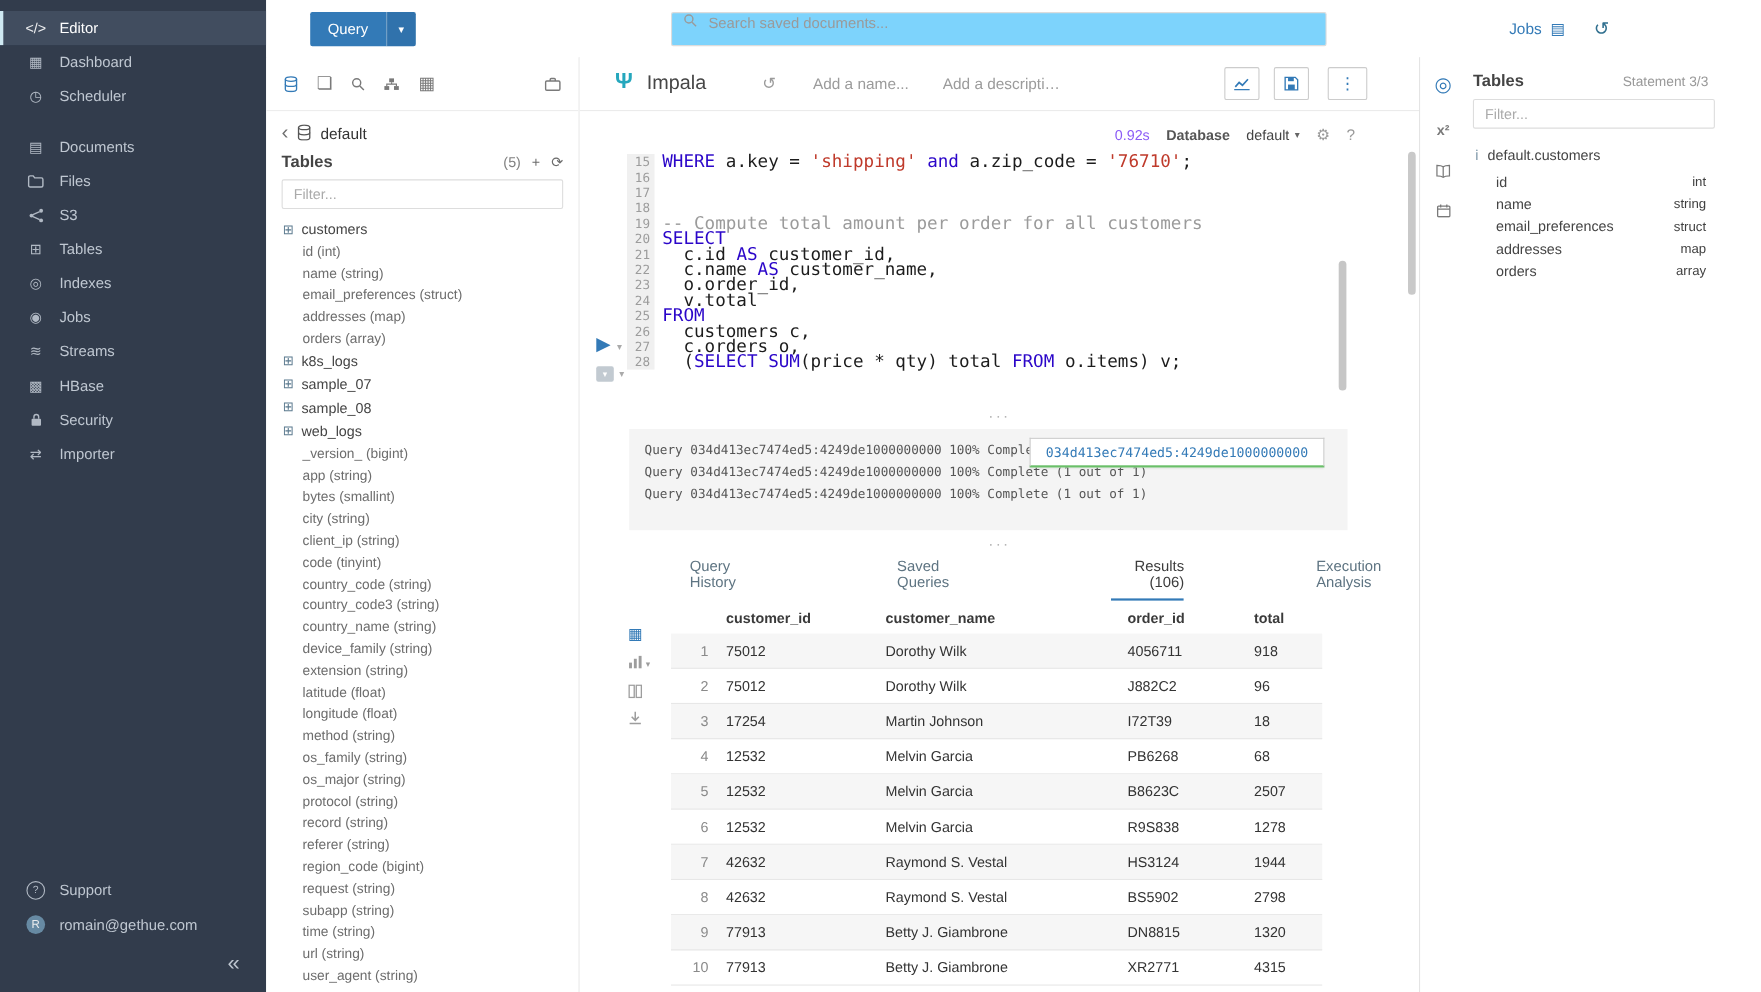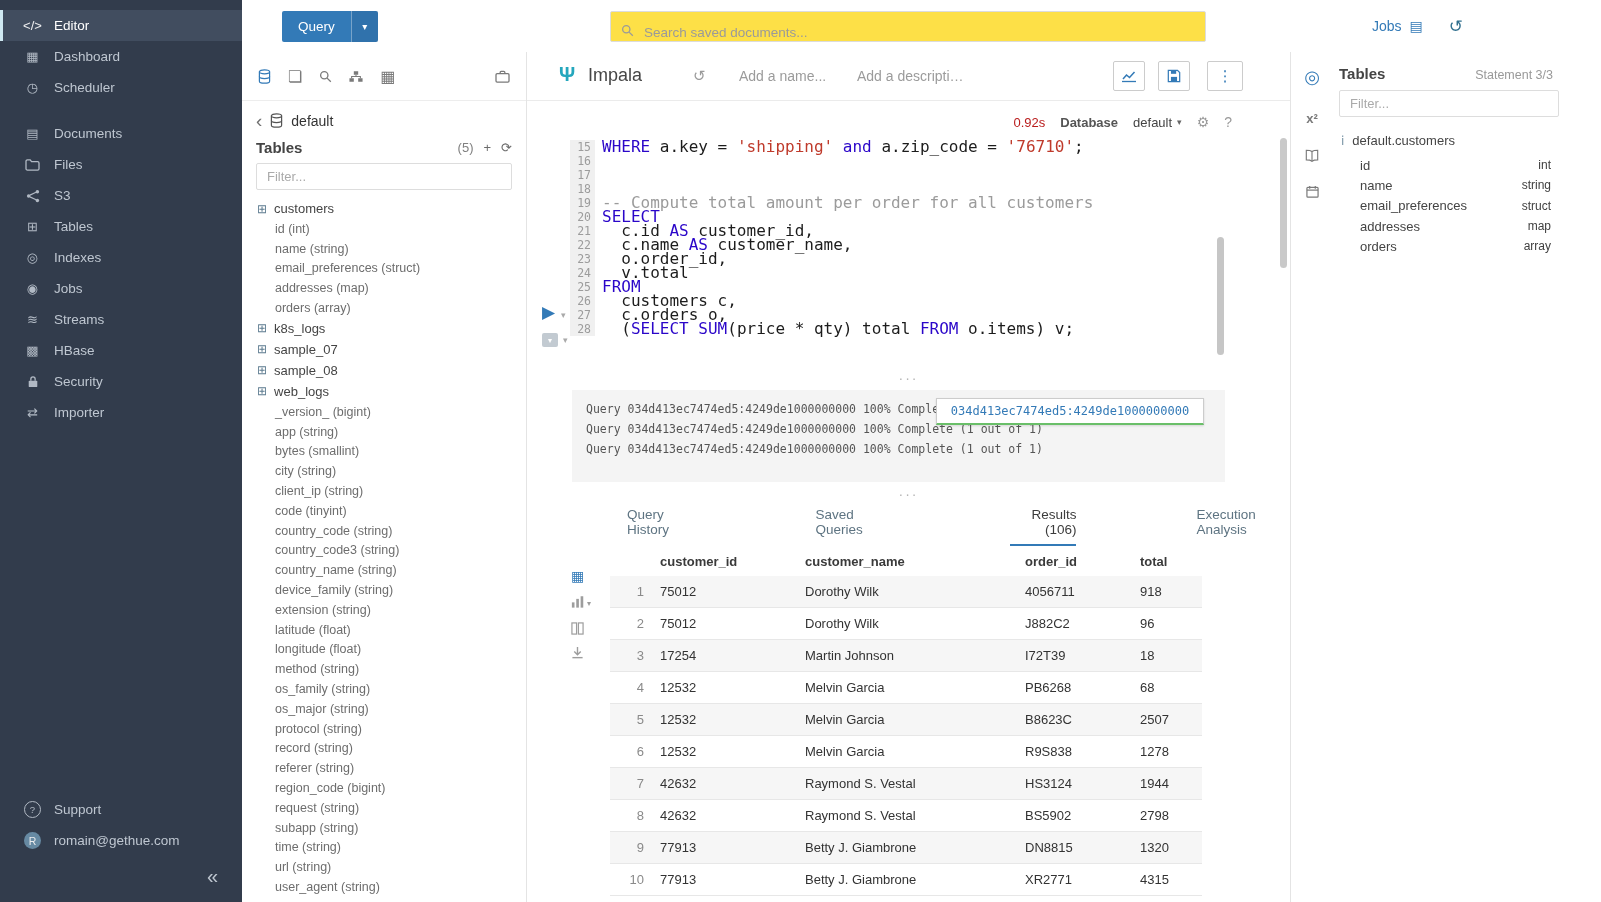--- a/index.html
+++ b/index.html
@@ -22,21 +22,21 @@
   .avatar{width:17px;height:17px;border-radius:50%;background:#6d93ad;color:#fff;font-size:10.5px;
           display:inline-flex;align-items:center;justify-content:center;}
   .collapse-row{text-align:right;padding:10px 24px 6px 0;color:#bfc7d1;font-size:20px;cursor:pointer;line-height:1;}
 
   
   .topbar{position:absolute;left:242px;top:0;width:1283px;height:52px;background:#fff;}
   .query-btn{position:absolute;left:40px;top:11px;height:31px;display:flex;background:#337ab7;border-radius:2px;color:#fff;font-size:13.5px;cursor:pointer;}
   .query-main{padding:0 16px;display:flex;align-items:center;}
   .query-caret{width:26px;display:flex;align-items:center;justify-content:center;border-left:1px solid rgba(255,255,255,.35);font-size:10px;background:rgba(0,0,0,.06);}
   .searchbox{position:absolute;left:368px;top:11px;width:596px;height:31px;border:1px solid #dcdcdc;border-radius:2px;
-             display:flex;align-items:flex-end;gap:8px;padding:0 10px;box-sizing:border-box;color:#9a9a9a;background:#fde047;}
+             display:flex;align-items:flex-start;gap:8px;padding:0 10px;box-sizing:border-box;color:#9a9a9a;background:#7dd3fc;}
   .searchbox input{border:none;outline:none;flex:1;font-size:13.5px;font-family:inherit;color:#444;background:transparent;}
   .searchbox input::placeholder{color:#9a9a9a;}
   .topbar-right{position:absolute;right:62px;top:0;height:52px;display:flex;align-items:center;gap:26px;}
   .jobs-link{color:#337ab7;font-size:14px;display:flex;gap:8px;align-items:center;cursor:pointer;}
   .history-top{color:#31708f;font-size:17px;cursor:pointer;}
 
   
   .assist{position:absolute;left:242px;top:52px;width:285px;height:850px;background:#fff;
           border-right:1px solid #e4e4e4;box-sizing:border-box;overflow:hidden;}
   .assist-toolbar{height:48px;display:flex;align-items:center;gap:17px;padding:0 16px;color:#7a7a7a;border-bottom:1px solid #ededed;}
@@ -66,21 +66,21 @@
   .eh-name{position:absolute;left:212px;top:16px;color:#9b9b9b;font-size:14px;cursor:text;}
   .eh-desc{position:absolute;left:330px;top:16px;color:#9b9b9b;font-size:14px;cursor:text;max-width:112px;
            overflow:hidden;text-overflow:ellipsis;white-space:nowrap;}
   .eh-btn{position:absolute;top:9px;width:32px;height:30px;border:1px solid #ccc;border-radius:2px;color:#337ab7;
           display:flex;align-items:center;justify-content:center;cursor:pointer;background:#fff;box-sizing:border-box;}
   .eh-btn.chart{right:145px;}
   .eh-btn.save{right:100px;}
   .eh-btn.more{right:47px;width:36px;font-size:15px;}
 
   .editor-meta{position:absolute;top:62px;right:58px;display:flex;align-items:center;gap:15px;font-size:13px;color:#444;}
-  .meta-time{color:#b91c1c;}
+  .meta-time{color:#8b5cf6;}
   .meta-db-label{font-weight:bold;color:#555;}
   .meta-db-value{display:flex;gap:5px;align-items:center;cursor:pointer;}
   .meta-caret{font-size:9px;color:#666;}
   .meta-gear{color:#9a9a9a;font-size:14px;cursor:pointer;}
   .meta-q{color:#9a9a9a;font-size:14px;cursor:pointer;}
 
   .gutter{position:absolute;left:43px;top:88px;width:25px;height:196px;background:#f0f0f0;
           font-family:"DejaVu Sans Mono",monospace;font-size:11.5px;line-height:14px;color:#9c9c9c;
           text-align:right;padding-right:4px;box-sizing:border-box;}
   .code-lines{position:absolute;left:75px;top:88px;font-family:"DejaVu Sans Mono",monospace;font-size:16px;

